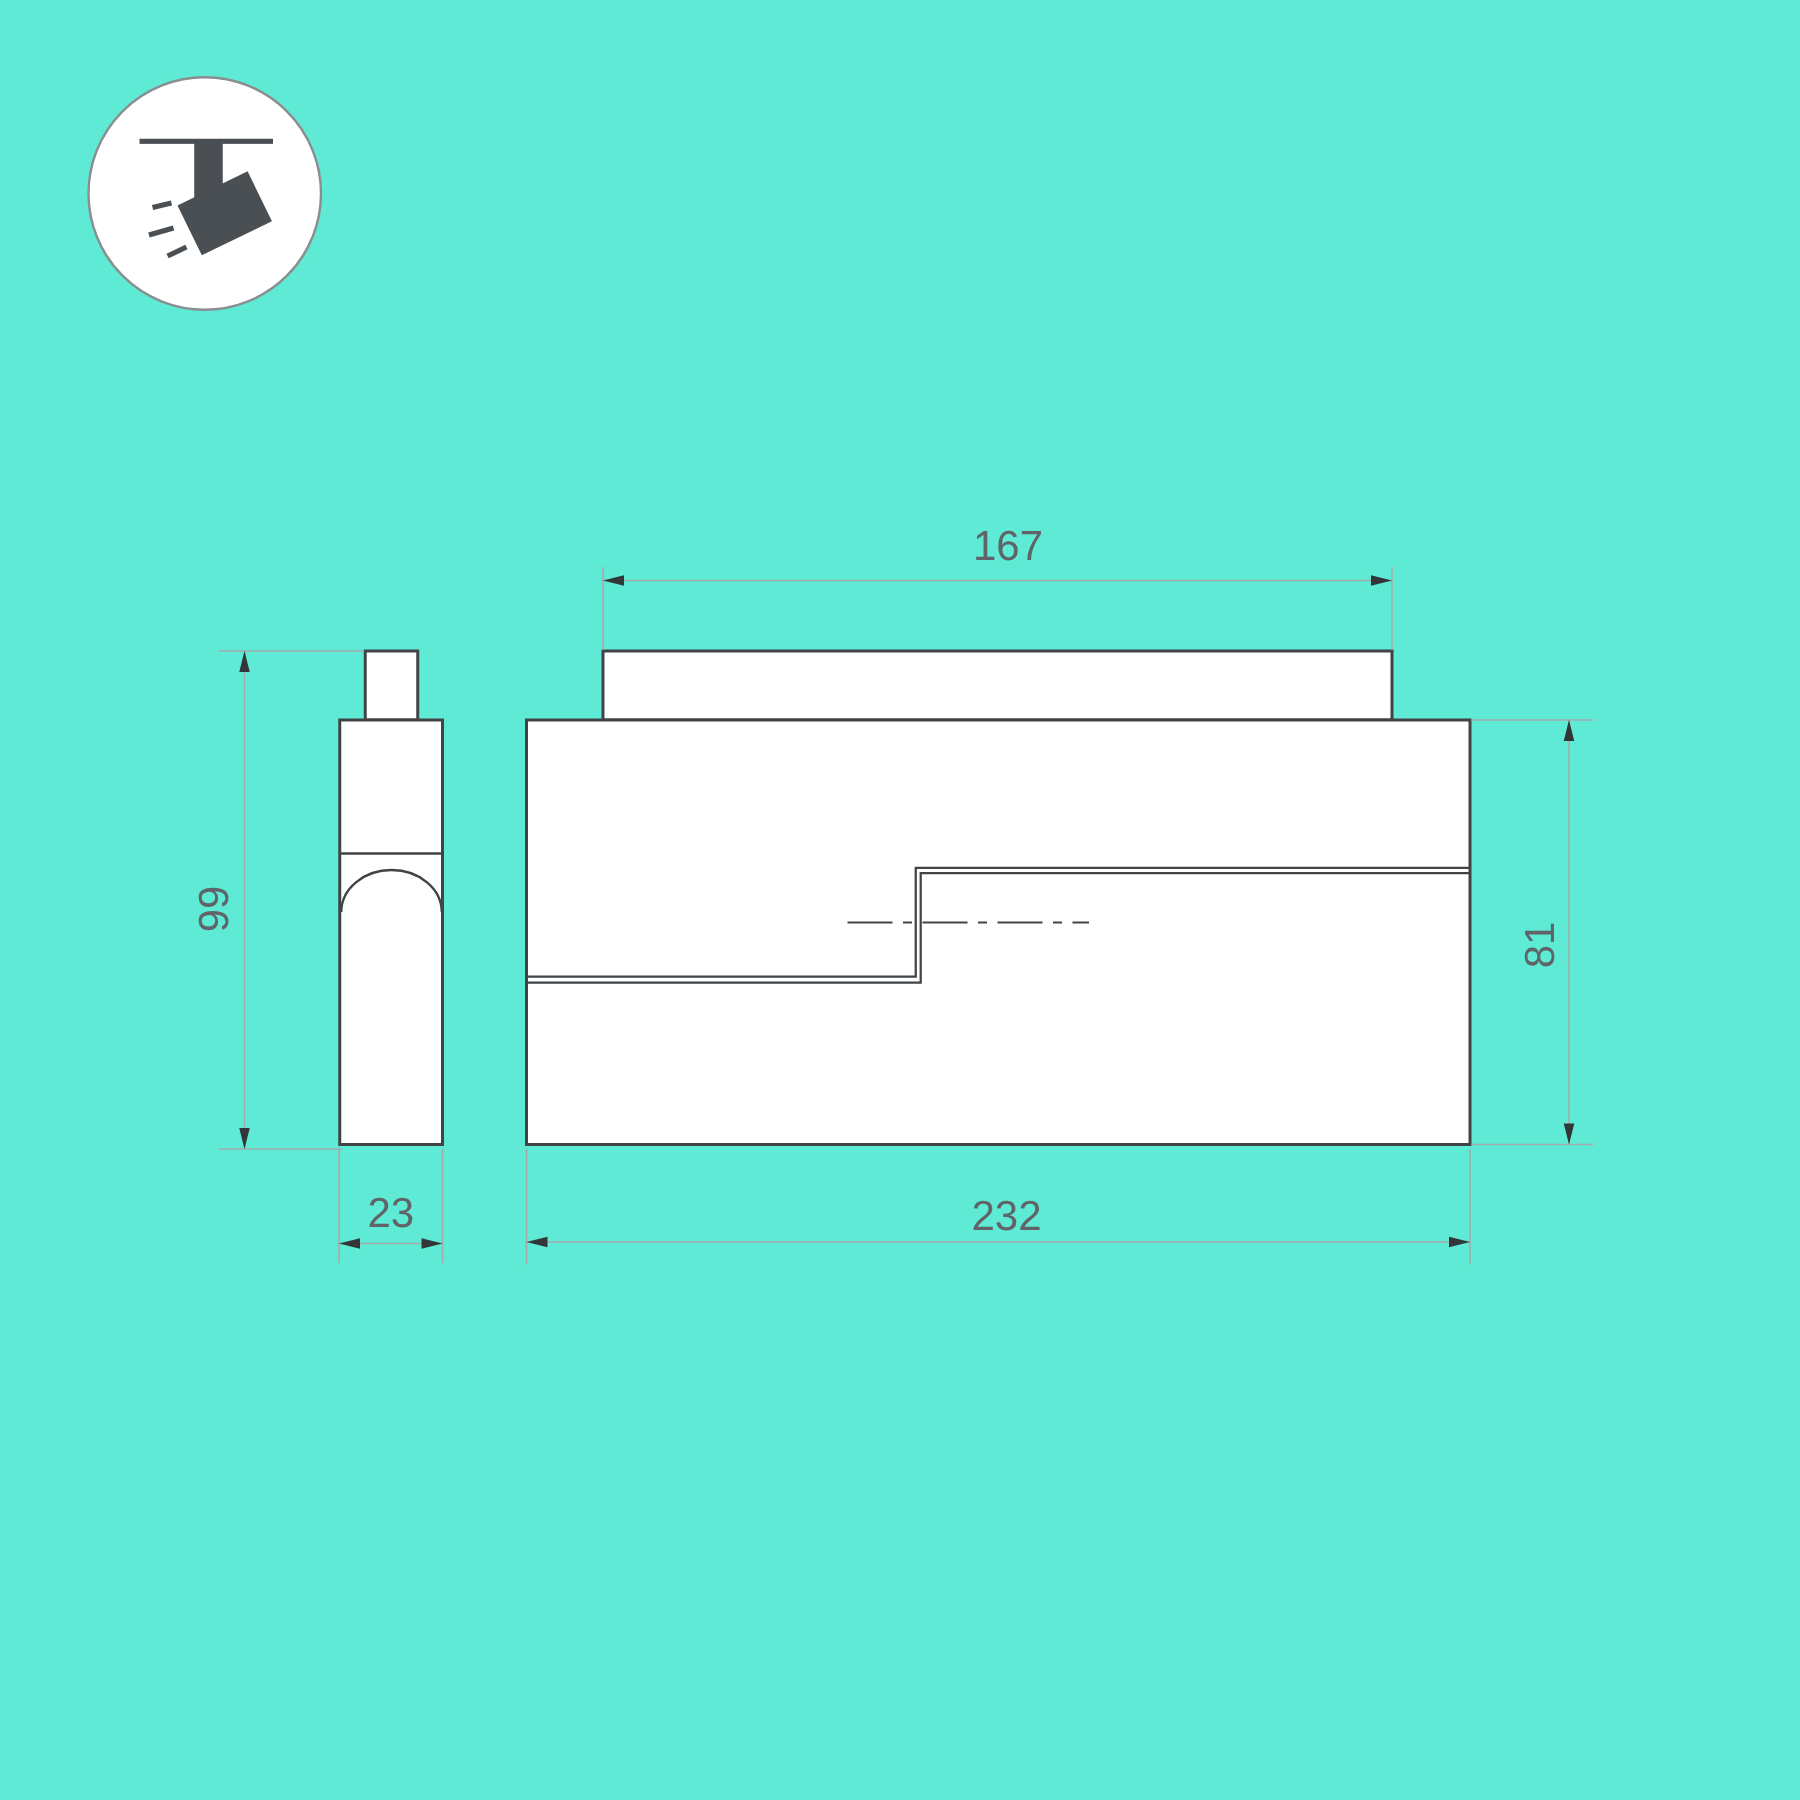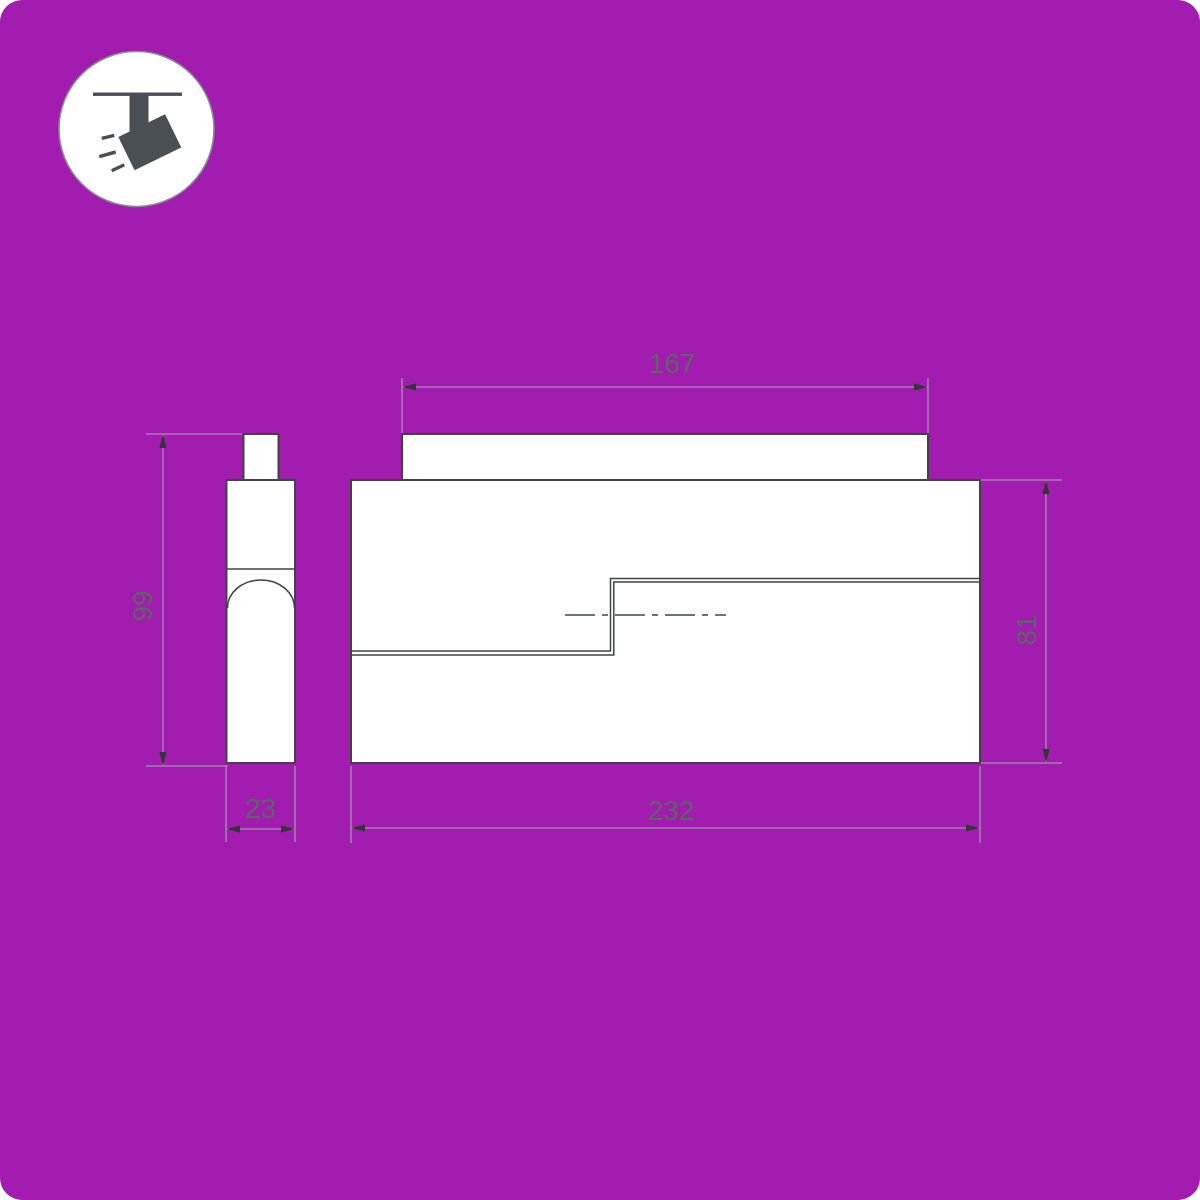--- a/index.html
+++ b/index.html
@@ -1,23 +1,22 @@
 <!DOCTYPE html>
 <html><head>
 <meta charset="utf-8">
 <style>
   html, body { margin: 0; padding: 0; background: #ffffff; }
   .stage {
     position: relative;
     width: 1200px;
     height: 1200px;
-    background: #a21caf;
+    background: #5eead4;
     font-family: "Liberation Sans", sans-serif;
     overflow: hidden;
-    border-radius: 22px;
   }
   svg { display: block; }
 
   .icon-circle   { fill: #ffffff; stroke: #8a8e91; stroke-width: 1.6; }
   .icon-glyph    { fill: #4a4f54; stroke: none; }
   .ray           { stroke: #4a4f54; stroke-width: 3.4; fill: none; }
 
   .outline       { fill: #ffffff; stroke: #404447; stroke-width: 2; }
   .seam          { fill: none; stroke: #404447; stroke-width: 1.5; }
   .inner-line    { fill: none; stroke: #404447; stroke-width: 1.6; }

